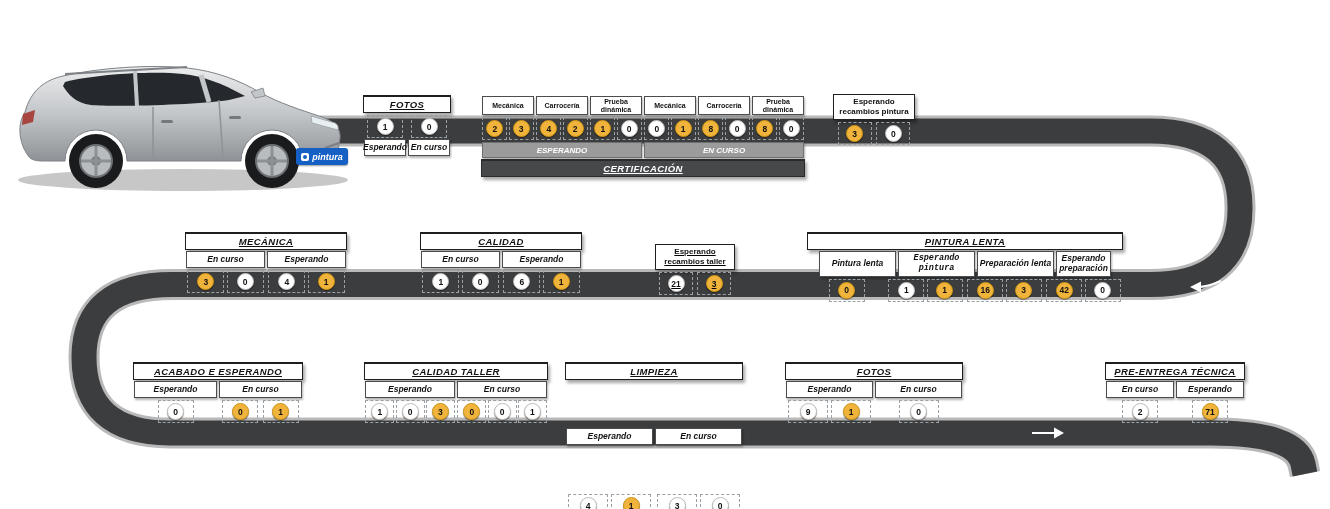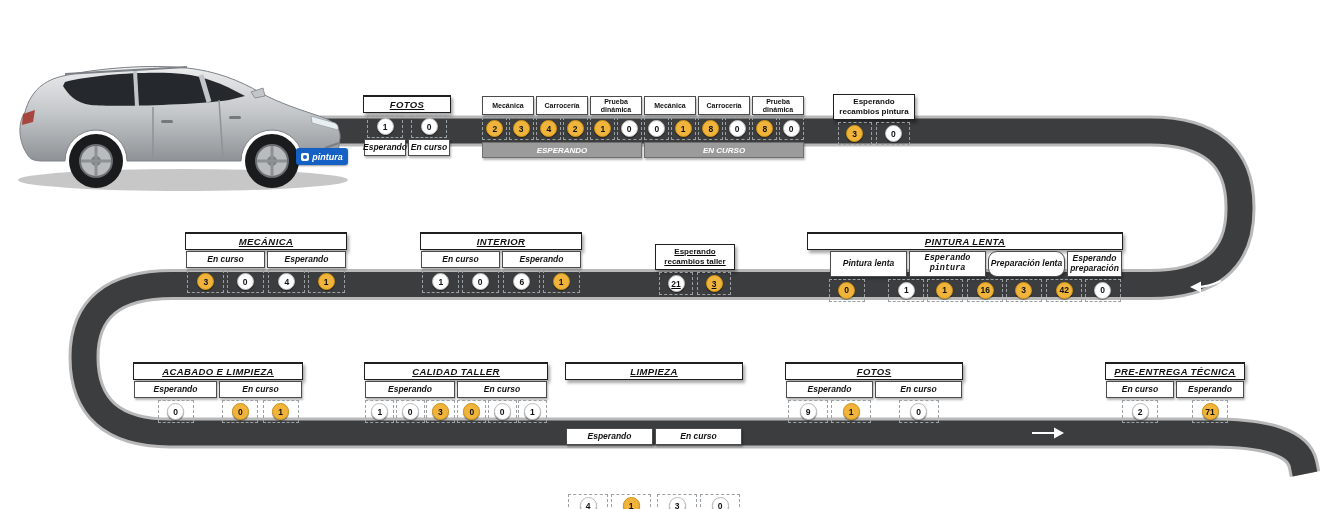--- a/index.html
+++ b/index.html
@@ -168,20 +168,21 @@
           </div>
           <div class="st-slot" style="width: 25px;">
             <span class="st-circle free">0</span>
           </div>
         </div>
       </div>
       <div class="st-row">
         <div class="st-bar" style="width: 160px;">ESPERANDO</div>
         <div class="st-bar" style="width: 160px;">EN CURSO</div>
       </div>
+      <div class="st-title st-title--dark">CERTIFICACIÓN</div>
     </div>
 
   <div class="station" style="left:833px; top:94px; width:82px;">
       <div class="st-titlebox">Esperando recambios pintura</div>
       <div class="st-row">
         <div class="st-col" style="width: 82px;">
           <div class="st-slot" style="width: 34px;">
             <span class="st-circle busy">3</span>
           </div>
           <div class="st-slot" style="width: 34px;">
@@ -211,21 +212,21 @@
             <span class="st-circle free">4</span>
           </div>
           <div class="st-slot" style="width: 37px;">
             <span class="st-circle busy">1</span>
           </div>
         </div>
       </div>
     </div>
 
   <div class="station" style="left:420px; top:232px; width:162px;">
-      <div class="st-title">INTERIOR</div>
+      <div class="st-title">CALIDAD</div>
       <div class="st-row">
         <div class="st-label" style="width: 79px;">En curso</div>
         <div class="st-label" style="width: 79px;">Esperando</div>
       </div>
       <div class="st-row">
         <div class="st-col" style="width: 81px;">
           <div class="st-slot" style="width: 37px;">
             <span class="st-circle free">1</span>
           </div>
           <div class="st-slot" style="width: 37px;">
@@ -250,26 +251,26 @@
           <div class="st-slot" style="width: 34px;">
             <span class="st-circle free">21</span>
           </div>
           <div class="st-slot" style="width: 34px;">
             <span class="st-circle busy">3</span>
           </div>
         </div>
       </div>
     </div>
 
-  <div class="station" style="left:807px; top:232px; width:316px;align-items:flex-end;">
+  <div class="station" style="left:807px; top:232px; width:316px;">
       <div class="st-title">PINTURA LENTA</div>
       <div class="st-row">
         <div class="st-label" style="width: 77px;">Pintura lenta</div>
         <div class="st-label" style="width: 77px; font-family: Liberation Mono, monospace;">Esperando pintura</div>
-        <div class="st-label" style="width: 77px; border-radius: 9px;">Preparación lenta</div>
+        <div class="st-label" style="width: 77px;">Preparación lenta</div>
         <div class="st-label" style="width: 55px;">Esperando preparación</div>
       </div>
       <div class="st-row">
         <div class="st-col" style="width: 79px;">
           <div class="st-slot" style="width: 36px;">
             <span class="st-circle busy">0</span>
           </div>
         </div>
         <div class="st-col" style="width: 79px;">
           <div class="st-slot" style="width: 36px;">
@@ -292,21 +293,21 @@
             <span class="st-circle busy">42</span>
           </div>
           <div class="st-slot" style="width: 36px;">
             <span class="st-circle free">0</span>
           </div>
         </div>
       </div>
     </div>
 
   <div class="station" style="left:133px; top:362px; width:170px;">
-      <div class="st-title">ACABADO E LIMPIEZA</div>
+      <div class="st-title">ACABADO E ESPERANDO</div>
       <div class="st-row">
         <div class="st-label" style="width: 83px;">Esperando</div>
         <div class="st-label" style="width: 83px;">En curso</div>
       </div>
       <div class="st-row">
         <div class="st-col" style="width: 85px;">
           <div class="st-slot" style="width: 36px;">
             <span class="st-circle free">0</span>
           </div>
         </div>

